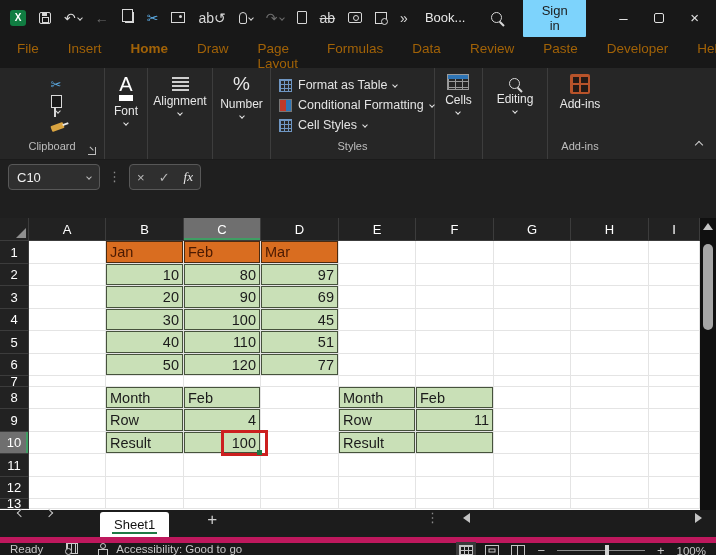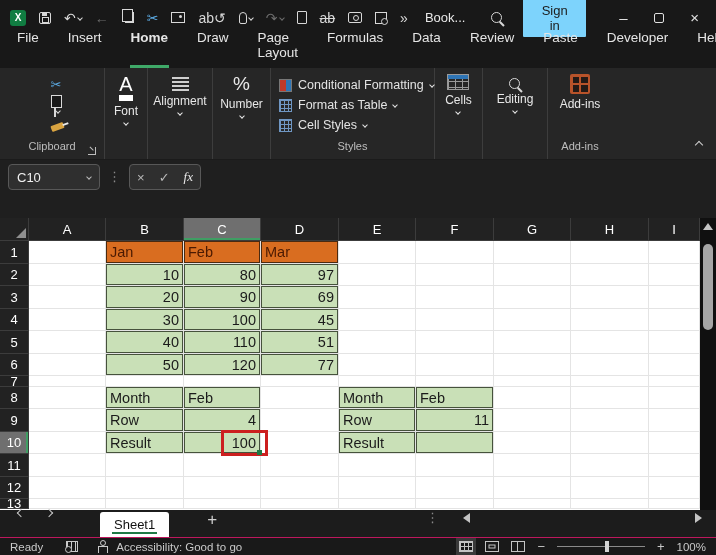--- a/index.html
+++ b/index.html
@@ -40,22 +40,22 @@
   .i-touch { width:8px; height:12px; border:1.5px solid currentColor; border-radius:4px 4px 2px 2px; }
   .ab { font-size:11px; letter-spacing:0; }
   .title-text { font-size:13px; color:#e8e8e8; margin-left:4px; }
   .signin { margin-left:8px; background:#7dd3fc; color:#1c1c1c; font-size:13px; padding:4px 14px;
     border:none; border-radius:1px; }
   .wc { font-size:15px; color:#e0e0e0; width:26px; text-align:center; }
   .wc-max { display:inline-block; width:10px; height:10px; border:1.3px solid #e0e0e0; border-radius:2px; }
   .sp { flex:1; }
 
   
-  .menubar { height:33px; display:flex; align-items:flex-end; gap:27px; padding:0 16px;
-    background:#181818; color:#e5e5e5; font-size:13.5px; }
+  .menubar { height:33px; display:flex; align-items:flex-start; gap:27px; padding:0 16px;
+    background:#181818; color:#a16207; font-size:13.5px; }
   .mtab { padding:6px 1px 5px; border-bottom:3px solid transparent; cursor:default; }
   .mtab.active { border-bottom-color:#3fa968; font-weight:600; }
 
   
   .ribbon { height:92px; background:#262626; display:flex; position:relative; border-bottom:1px solid #1b1b1b; }
   .rgroup { display:flex; flex-direction:column; border-right:1px solid #3d3d3d; }
   .rbody { flex:1; display:flex; justify-content:center; padding-top:6px; }
   .rlabel { height:19px; font-size:11px; color:#bdbdbd; text-align:center; position:relative; }
   .g-clip { width:105px; } .g-font { width:43px; } .g-align { width:65px; } .g-num { width:58px; }
   .g-styles { width:164px; } .g-cells { width:48px; } .g-edit { width:65px; } .g-addins { width:64px; }
@@ -138,22 +138,22 @@
     padding:0 14px; display:flex; align-items:center; border-radius:3px 3px 0 0; position:relative; margin-left:30px; }
   .sheet-tab::after { content:''; position:absolute; left:12px; right:12px; bottom:3px; height:2px; background:#1e7a45; }
   .addsheet { font-size:17px; margin-left:38px; color:#cfcfcf; }
   .hscroll { margin-left:auto; display:flex; align-items:center; gap:10px; padding-right:14px; }
   .hdots { color:#8a8a8a; font-size:13px; margin-right:14px; }
   .arr-l { border-top:5px solid transparent; border-bottom:5px solid transparent; border-right:7px solid #c4c4c4; }
   .arr-r { border-top:5px solid transparent; border-bottom:5px solid transparent; border-left:7px solid #c4c4c4; }
   .htrack { width:205px; } .hthumb { width:188px; height:9px; background:#a6a6a6; border-radius:5px; }
 
   
-  .statusbar { height:18px; background:#191919; border-top:1px solid #be185d; display:flex;
-    align-items:center; color:#c9c9c9; font-size:11.5px; padding:0 10px; gap:9px; }
+  .statusbar { height:18px; background:#191919; border-top:6px solid #be185d; display:flex;
+    align-items:flex-start; color:#c9c9c9; font-size:11.5px; padding:0 10px; gap:9px; }
   .i-macro { width:12px; height:11px; border:1.2px solid #c9c9c9; position:relative;
     background:linear-gradient(90deg,#c9c9c9 1px, transparent 1px); background-size:4px 100%; }
   .i-macro::after { content:''; position:absolute; left:-2px; bottom:-2px; width:5px; height:5px;
     border-radius:50%; background:#191919; border:1.2px solid #c9c9c9; }
   .i-person { width:10px; height:13px; position:relative; }
   .i-person::before { content:''; position:absolute; top:0; left:3px; width:4px; height:4px;
     border:1.2px solid #c9c9c9; border-radius:50%; }
   .i-person::after { content:''; position:absolute; top:6px; left:1px; width:8px; height:6px;
     border-left:1.2px solid #c9c9c9; border-right:1.2px solid #c9c9c9; border-top:1.2px solid #c9c9c9; }
   .sb-right { margin-left:auto; display:flex; align-items:center; gap:12px; }
@@ -278,27 +278,27 @@
         <span class="chev s"></span>
       </div>
     </div>
     <div class="rlabel"></div>
   </div>
 
   <div class="rgroup g-styles">
     <div class="rbody" style="justify-content:flex-start;">
       <div class="styles-rows" id="styles-rows">
           <div class="srow">
-            <span class="i-cf"></span>
-            <span>Conditional Formatting</span>
+            <span class="i-fat"></span>
+            <span>Format as Table</span>
             <span class="chev s"></span>
           </div>
           <div class="srow">
-            <span class="i-fat"></span>
-            <span>Format as Table</span>
+            <span class="i-cf"></span>
+            <span>Conditional Formatting</span>
             <span class="chev s"></span>
           </div>
           <div class="srow">
             <span class="i-cs"></span>
             <span>Cell Styles</span>
             <span class="chev s"></span>
           </div>
         </div>
     </div>
     <div class="rlabel">Styles</div>

